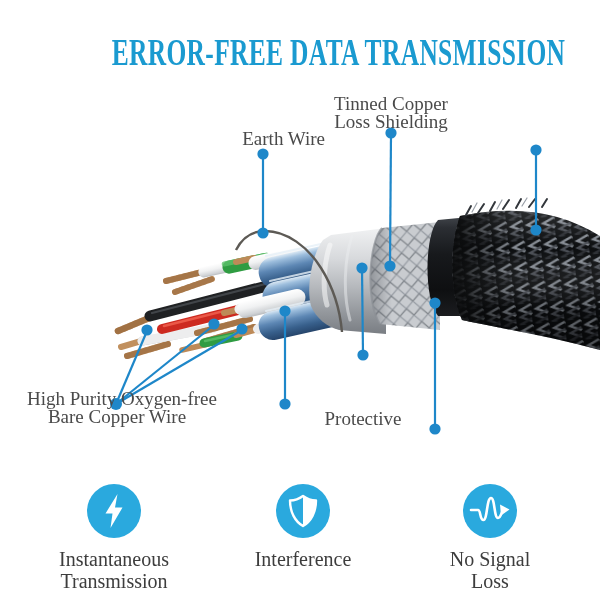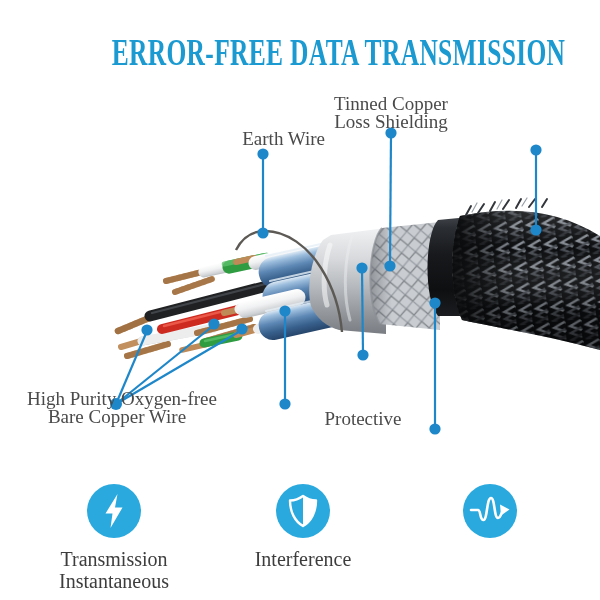--- a/index.html
+++ b/index.html
@@ -230,37 +230,41 @@
   <div class="co" id="co-foil">
     <div>Protective</div>
   </div>
 
   <div class="feature" id="feat-0">
     <svg class="ic" viewBox="-28 -28 56 56">
       <circle r="27" fill="#2aa9de"></circle>
       <path d="M3.5,-17 L-8.5,2.5 L-1.5,2.5 L-3.5,17 L8.5,-3.5 L1,-3.5 Z" fill="#ffffff"></path>
     </svg>
     <div class="cap">
+      <div>Instantaneous</div>
       <div>Transmission</div>
-      <div>Instantaneous</div>
     </div>
   </div>
 
   <div class="feature" id="feat-1">
     <svg class="ic" viewBox="-28 -28 56 56">
       <circle r="27" fill="#2aa9de"></circle>
       <path d="M0,-15 C4,-12 9,-10.5 13,-10.5 C13,1 8,10.5 0,15 C-8,10.5 -13,1 -13,-10.5 C-9,-10.5 -4,-12 0,-15 Z" fill="none" stroke="#ffffff" stroke-width="2.4" stroke-linejoin="round"></path>
       <path d="M0,-15 C4,-12 9,-10.5 13,-10.5 C13,1 8,10.5 0,15 Z" fill="#ffffff"></path>
     </svg>
     <div class="cap">
       <div>Interference</div>
     </div>
   </div>
 
   <div class="feature" id="feat-2">
     <svg class="ic" viewBox="-28 -28 56 56">
       <circle r="27" fill="#2aa9de"></circle>
       <path d="M-19,-1 L-12,-1 C-9,-1 -10.5,9 -6.5,9 C-2.5,9 -3.5,-13 1,-13 C5,-13 4,7 8,7 C10.5,7 11,3 12.5,0" fill="none" stroke="#ffffff" stroke-width="2.6" stroke-linecap="round"></path>
       <path d="M10,-6.5 L19.5,-1.5 L11,4.5 Z" fill="#ffffff"></path>
     </svg>
+    <div class="cap">
+      <div>No Signal</div>
+      <div>Loss</div>
+    </div>
   </div>
 
 </div>
 
 </body></html>

